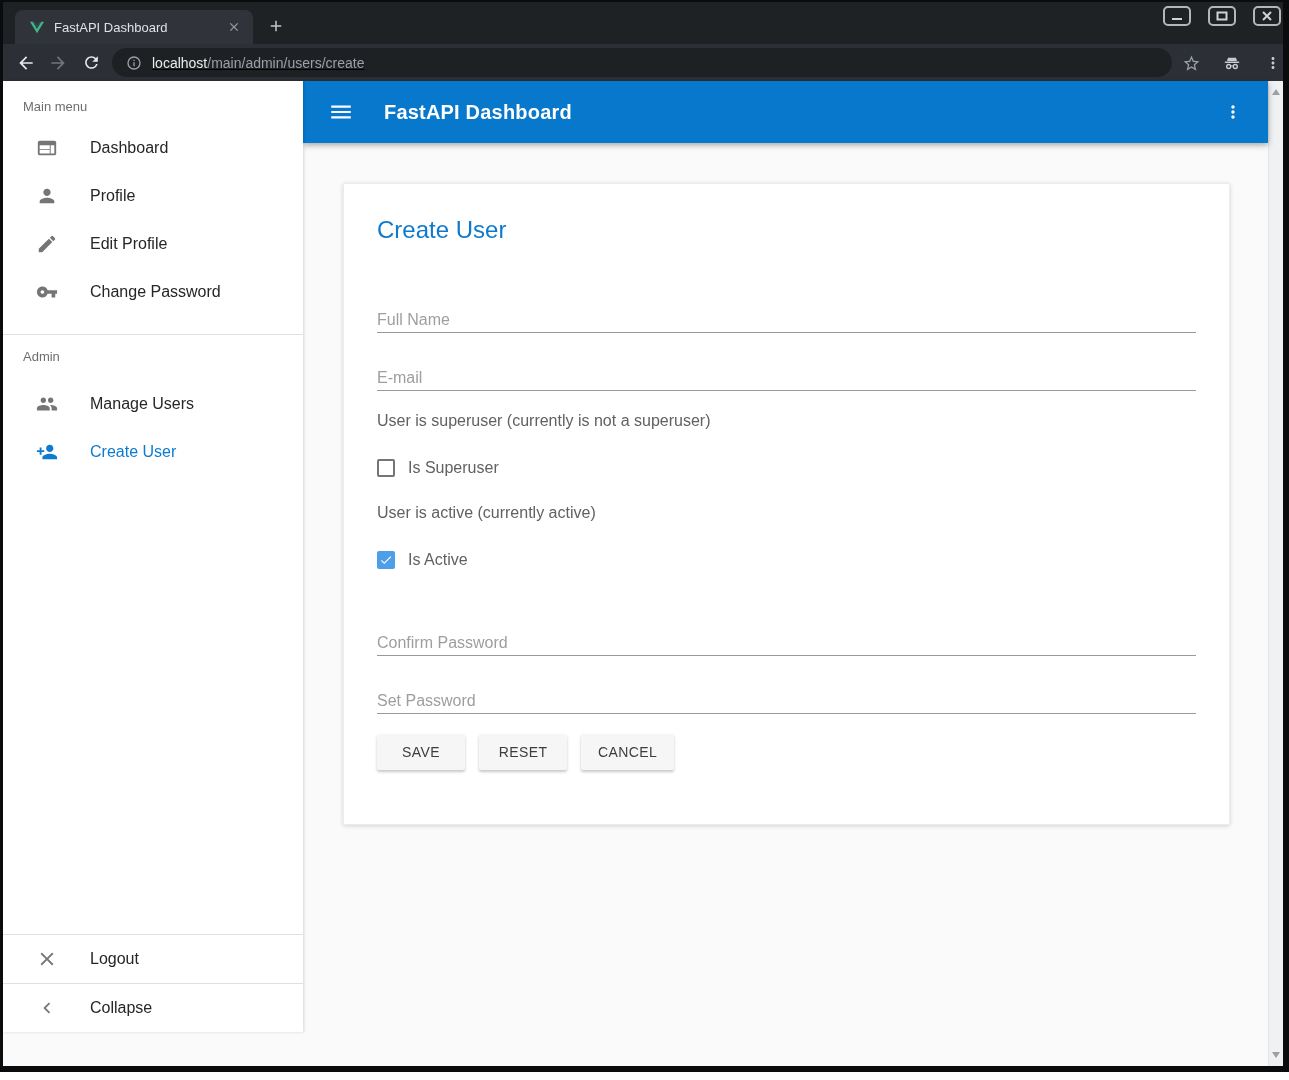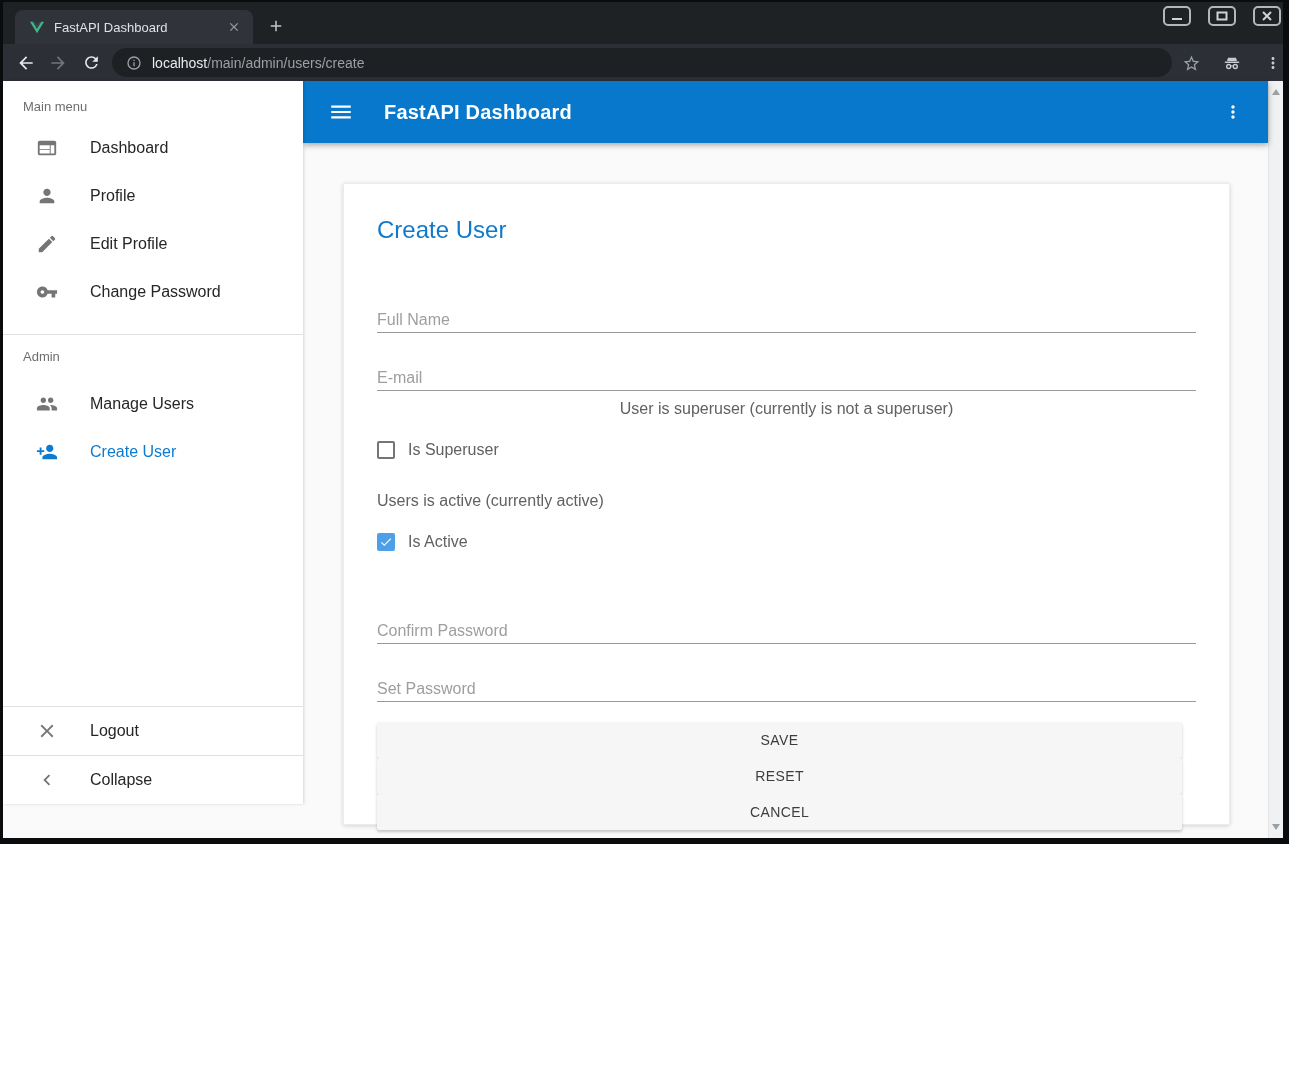--- a/index.html
+++ b/index.html
@@ -1,35 +1,35 @@
 <!DOCTYPE html>
 <html><head>
 <meta charset="utf-8">
 <style>
   * { margin:0; padding:0; box-sizing:border-box; }
   html,body { width:1289px; height:1080px; font-family:"Liberation Sans","DejaVu Sans",sans-serif; }
-  .window { position:relative; width:1289px; height:844px; background:#0a0b0c; overflow:hidden; }
+  .window { position:relative; width:1289px; height:1072px; background:#0a0b0c; overflow:hidden; }
   .inner { position:absolute; left:3px; top:2px; right:6px; bottom:6px; background:#fafafa; }
 
   
   .tabstrip { position:absolute; left:0; top:0; right:0; height:42px; background:#1f2225; }
   .tab { position:absolute; left:12px; top:8px; width:238px; height:34px; background:#30343a;
          border-radius:8px 8px 0 0; display:flex; align-items:center; padding:0 10px 0 14px; }
   .tab-title { color:#dfe1e5; font-size:13px; margin-left:9px; flex:1; white-space:nowrap; overflow:hidden; }
   .tab-close { width:18px; height:18px; display:flex; align-items:center; justify-content:center; color:#9aa0a6; }
   .newtab { position:absolute; left:258px; top:9px; width:30px; height:30px; display:flex; align-items:center; justify-content:center; color:#c3c7cb; }
   .winbtns { position:absolute; top:4px; right:2px; display:flex; gap:17px; }
   .winbtn { width:28px; height:20px; border:2px solid #b4b7ba; border-radius:5px; display:flex; align-items:center; justify-content:center; color:#cfd2d5; }
   .toolbar { position:absolute; left:0; top:42px; right:0; height:37px; background:#2c3036; display:flex; align-items:center; }
   .navbtn { width:30px; height:30px; display:flex; align-items:center; justify-content:center; color:#e8eaed; }
   .navbtn.back { margin-left:8px; }
   .navbtn.fwd { margin-left:2px; color:#70757a; }
   .navbtn.reload { margin-left:3px; }
   .omnibox { position:absolute; left:109px; right:111px; top:4px; height:29px; background:#1e2124;
-             border-radius:15px; display:flex; align-items:center; padding:0 14px; }
+             border-radius:15px; display:flex; align-items:center; padding:0 14px;text-decoration:underline; }
   .omni-info { color:#9aa0a6; display:flex; margin-right:10px; }
   .url { font-size:14px; white-space:nowrap; }
   .url .host { color:#e8eaed; }
   .url .path { color:#9aa0a6; }
   .tb-right { position:absolute; left:1173px; top:4px; display:flex; }
   .tb-icon { width:30px; height:30px; display:flex; align-items:center; justify-content:center; color:#c7cbcf; }
   .tb-icon.star { color:#9aa0a6; }
   .tb-icon.incog { margin-left:11px; }
   .tb-icon.menu3 { margin-left:11px; }
 
@@ -71,29 +71,29 @@
   
   .card { position:absolute; left:40px; top:102px; width:887px; height:642px; background:#fff;
           border-radius:2px; border:1px solid #ececec; box-shadow:0 1px 4px rgba(0,0,0,.16); padding:0 33px; }
   .form-title { margin-top:30px; font-size:24px; font-weight:500; line-height:32px; color:#0f79cb; }
   .field { margin-top:62px; border-bottom:1px solid #999; }
   .field + .field { margin-top:33px; }
   .field input { width:100%; border:none; outline:none; font-size:16px; line-height:24px; height:24px;
                  font-family:"Liberation Sans","DejaVu Sans",sans-serif; color:#212121; background:transparent; }
   .field input::placeholder { color:#9e9e9e; opacity:1; }
   .hint { font-size:16px; line-height:24px; color:#616161; }
-  .hint.first { margin-top:6px;text-align:center; }
+  .hint.first { margin-top:18px; }
   .hint.second { margin-top:24px; }
-  .cbrow { margin-top:20px; display:flex; align-items:flex-start; height:24px; cursor:pointer; }
+  .cbrow { margin-top:20px; display:flex; align-items:flex-end; height:24px; cursor:pointer; }
   .cbox { width:18px; height:18px; border-radius:2px; flex:0 0 18px; }
   .cbox.unchecked { border:2px solid #757575; background:#fff; }
   .cbox.checked { background:#4f9fe8; display:flex; align-items:center; justify-content:center; }
   .cblabel { margin-left:13px; font-size:16px; color:#616161; }
   .pw-field { margin-top:43px; }
-  .btnrow { margin-top:20px; display:flex;flex-direction:column; }
+  .btnrow { margin-top:20px; display:flex; }
   .mbtn { min-width:88px; height:36px; margin-right:14px; background:#f6f6f6; border:none; border-radius:2px;
           box-shadow:0 2px 3px rgba(0,0,0,.22); font-size:14px; font-weight:500; letter-spacing:.4px;
           color:#3d3d3d; font-family:"Liberation Sans","DejaVu Sans",sans-serif; padding:0 17px; cursor:pointer; }
   svg { display:block; }
 </style>
 </head>
 <body>
 
 <div class="window">
   <div class="inner">
@@ -294,21 +294,21 @@
             <input type="text" placeholder="E-mail" style="">
           </div>
 
           <div class="hint first">User is superuser (currently is not a superuser)</div>
 
           <div class="cbrow">
             <span class="cbox unchecked"></span>
             <span class="cblabel">Is Superuser</span>
           </div>
 
-          <div class="hint second">Users is active (currently active)</div>
+          <div class="hint second">User is active (currently active)</div>
 
           <div class="cbrow">
             <span class="cbox checked">
               <svg width="14" height="14" viewBox="0 0 24 24">
                   <path d="M9 16.17 4.83 12l-1.42 1.41L9 19 21 7l-1.41-1.41z" fill="#fff"></path>
                 </svg>
             </span>
             <span class="cblabel">Is Active</span>
           </div>
 

